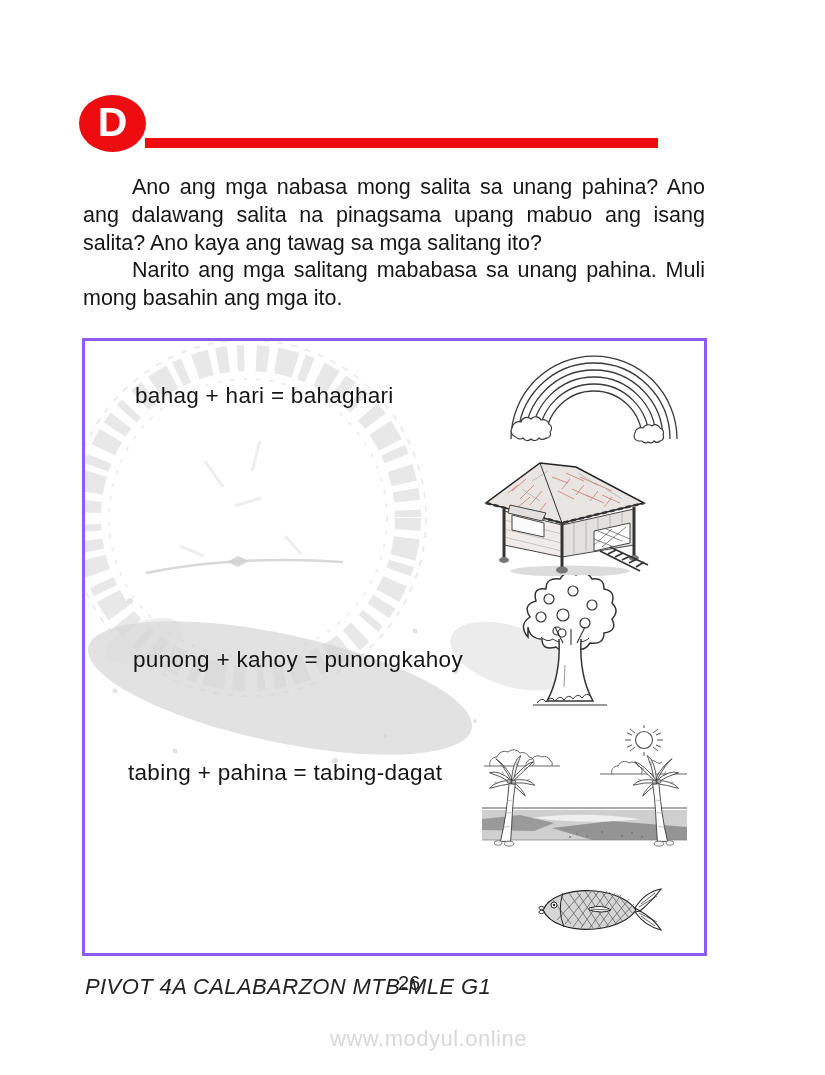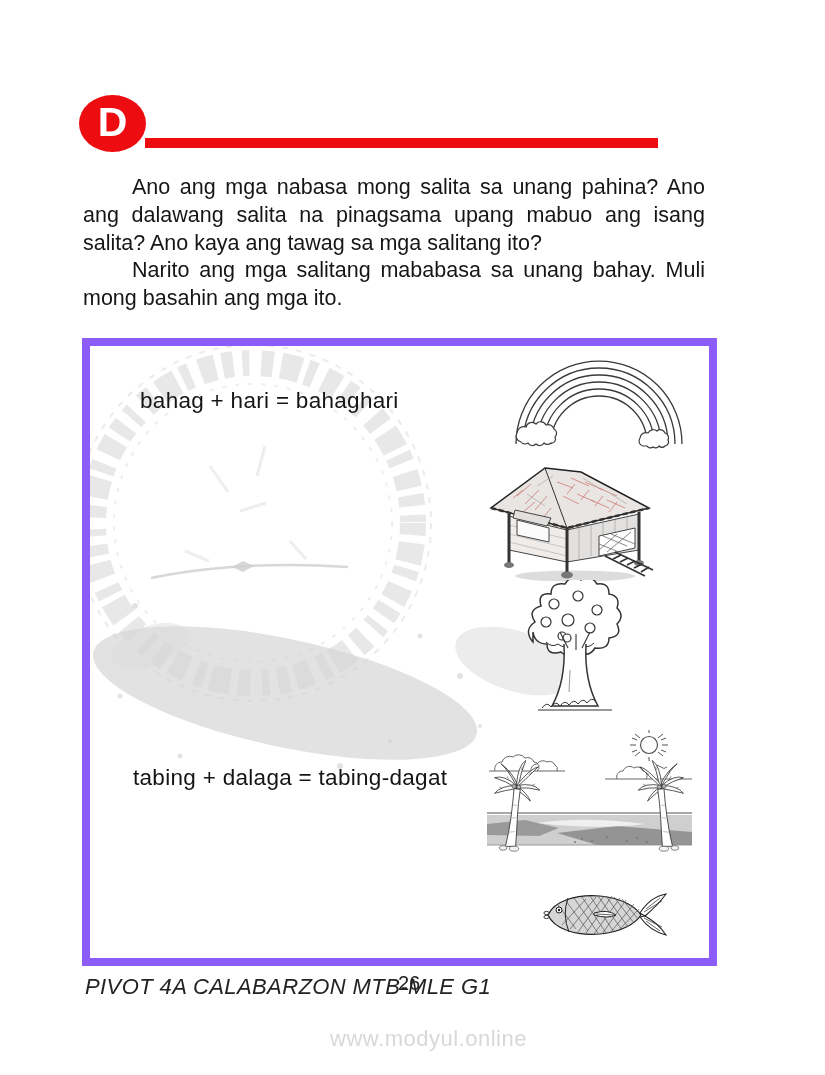--- a/index.html
+++ b/index.html
@@ -16,21 +16,21 @@
   .red-line{position:absolute;left:145px;top:138px;width:513px;height:10px;}
   
   .intro{
     position:absolute;left:83px;top:174px;width:622px;
     font-size:21.5px;line-height:27.8px;text-align:justify;color:#161616;
   }
   .intro p{margin:0;text-indent:49px;}
   
   .wordbox{
     position:absolute;left:82px;top:338px;width:619px;height:612px;
-    border:8px solid #8b5cf6;background:#fff;
+    border:3px solid #8b5cf6;background:#fff;
   }
   .stamp{position:absolute;left:0;top:0;z-index:0;pointer-events:none;}
   .word-row{position:absolute;z-index:1;font-size:22.5px;color:#151515;white-space:pre-wrap;letter-spacing:.3px;}
   .row1{left:50px;top:42px;} .row2{left:50px;top:164px;} .row3{left:48px;top:306px;}
   .row4{left:43px;top:419px;} .row5{left:43px;top:549px;}
   .illus{position:absolute;z-index:1;}
   .illus-rainbow{left:419px;top:14px;}
   .illus-hut{left:397px;top:116px;}
   .illus-tree{left:428px;top:234px;}
   .illus-beach{left:397px;top:383px;}
@@ -47,21 +47,21 @@
 
 <div class="page">
 
   <div class="d-badge" style="background-color: rgb(237, 13, 16);">
     <span>D</span>
   </div>
   <div class="red-line" style="background-color: rgb(237, 13, 16);"></div>
 
   <div class="intro">
     <p>Ano ang mga nabasa mong salita sa unang pahina? Ano ang dalawang salita na pinagsama upang mabuo ang isang salita? Ano kaya ang tawag sa mga salitang ito?</p>
-    <p>Narito ang mga salitang mababasa sa unang bahay. Muli mong basahin ang mga ito.</p>
+    <p>Narito ang mga salitang mababasa sa unang pahina. Muli mong basahin ang mga ito.</p>
   </div>
 
   <div class="wordbox">
 
     <svg class="stamp" width="619" height="612" viewBox="0 0 619 612">
       <g opacity="0.85">
         <circle cx="163" cy="177" r="160" fill="none" stroke="#c9c9c9" stroke-width="26" stroke-dasharray="12 8 20 6 9 10 16 7 11 9 7 12" opacity="0.5"></circle>
         <circle cx="163" cy="177" r="178" fill="none" stroke="#cccccc" stroke-width="2" stroke-dasharray="6 8" opacity="0.45"></circle>
         <circle cx="163" cy="177" r="139" fill="none" stroke="#cccccc" stroke-width="2" stroke-dasharray="4 9" opacity="0.4"></circle>
         <g stroke="#cdcdcd" stroke-width="3" opacity="0.4" fill="none">
@@ -86,21 +86,22 @@
           <circle cx="140" cy="430" r="2"></circle>
             <circle cx="200," r="0"></circle>
             <circle cx="470" cy="350" r="2.5"></circle>
           <circle cx="30" cy="350" r="2.5"></circle>
             <circle cx="390" cy="380" r="2"></circle>
         </g>
       </g>
     </svg>
 
     <div class="word-row row1">bahag + hari = bahaghari</div>
-    <div class="word-row row4">tabing + dalaga = tabing-dagat</div>
+    <div class="word-row row3">punong + kahoy = punongkahoy</div>
+    <div class="word-row row4">tabing + pahina = tabing-dagat</div>
 
     <svg class="illus illus-rainbow" width="182" height="92" viewBox="0 0 182 92">
       <g fill="none" stroke="#3a3a3a" stroke-width="1.3">
         <path d="M42,84 A48,48 0 0 1 138,84"></path>
         <path d="M35,84 A55,55 0 0 1 145,84"></path>
         <path d="M28,84 A62,62 0 0 1 152,84"></path>
         <path d="M21,84 A69,69 0 0 1 159,84"></path>
         <path d="M14,84 A76,76 0 0 1 166,84"></path>
         <path d="M7,84 A83,83 0 0 1 173,84"></path>
       </g>

